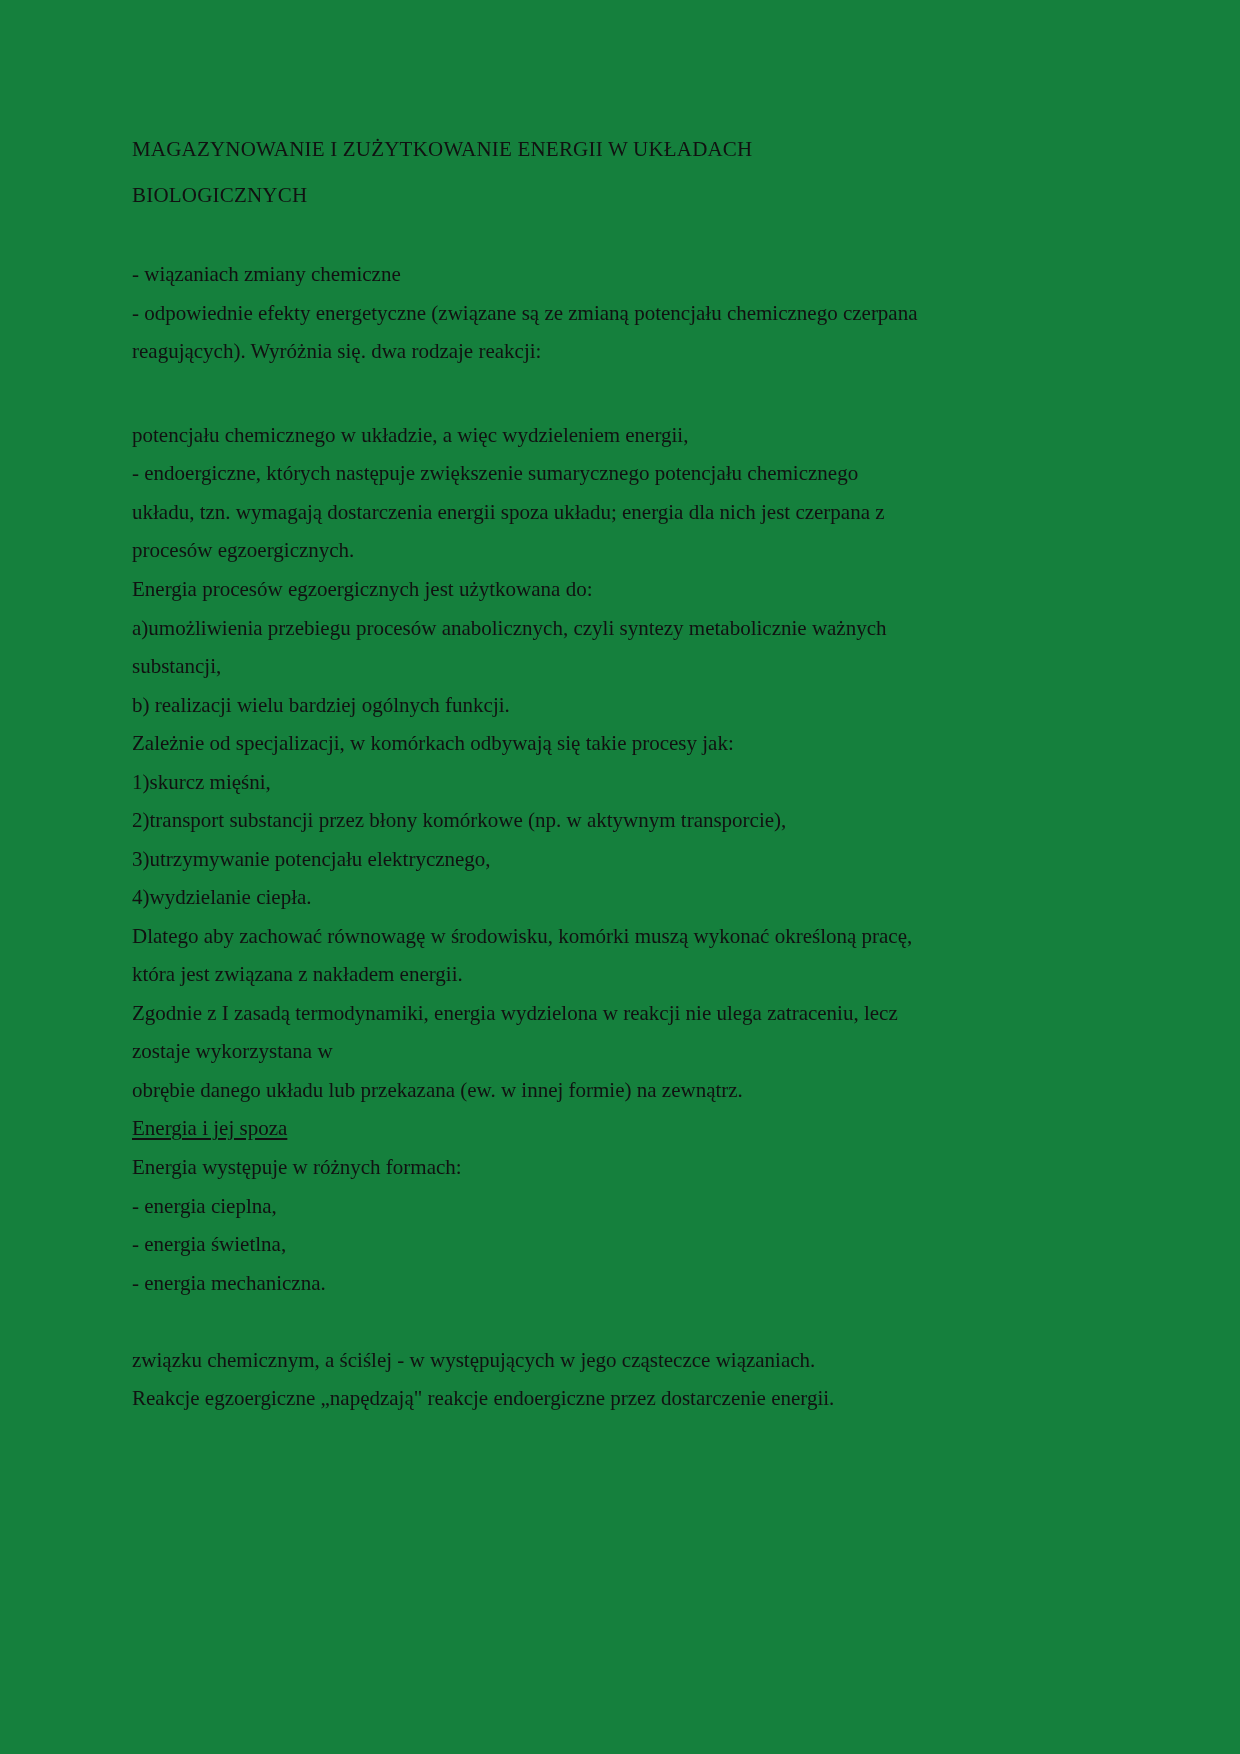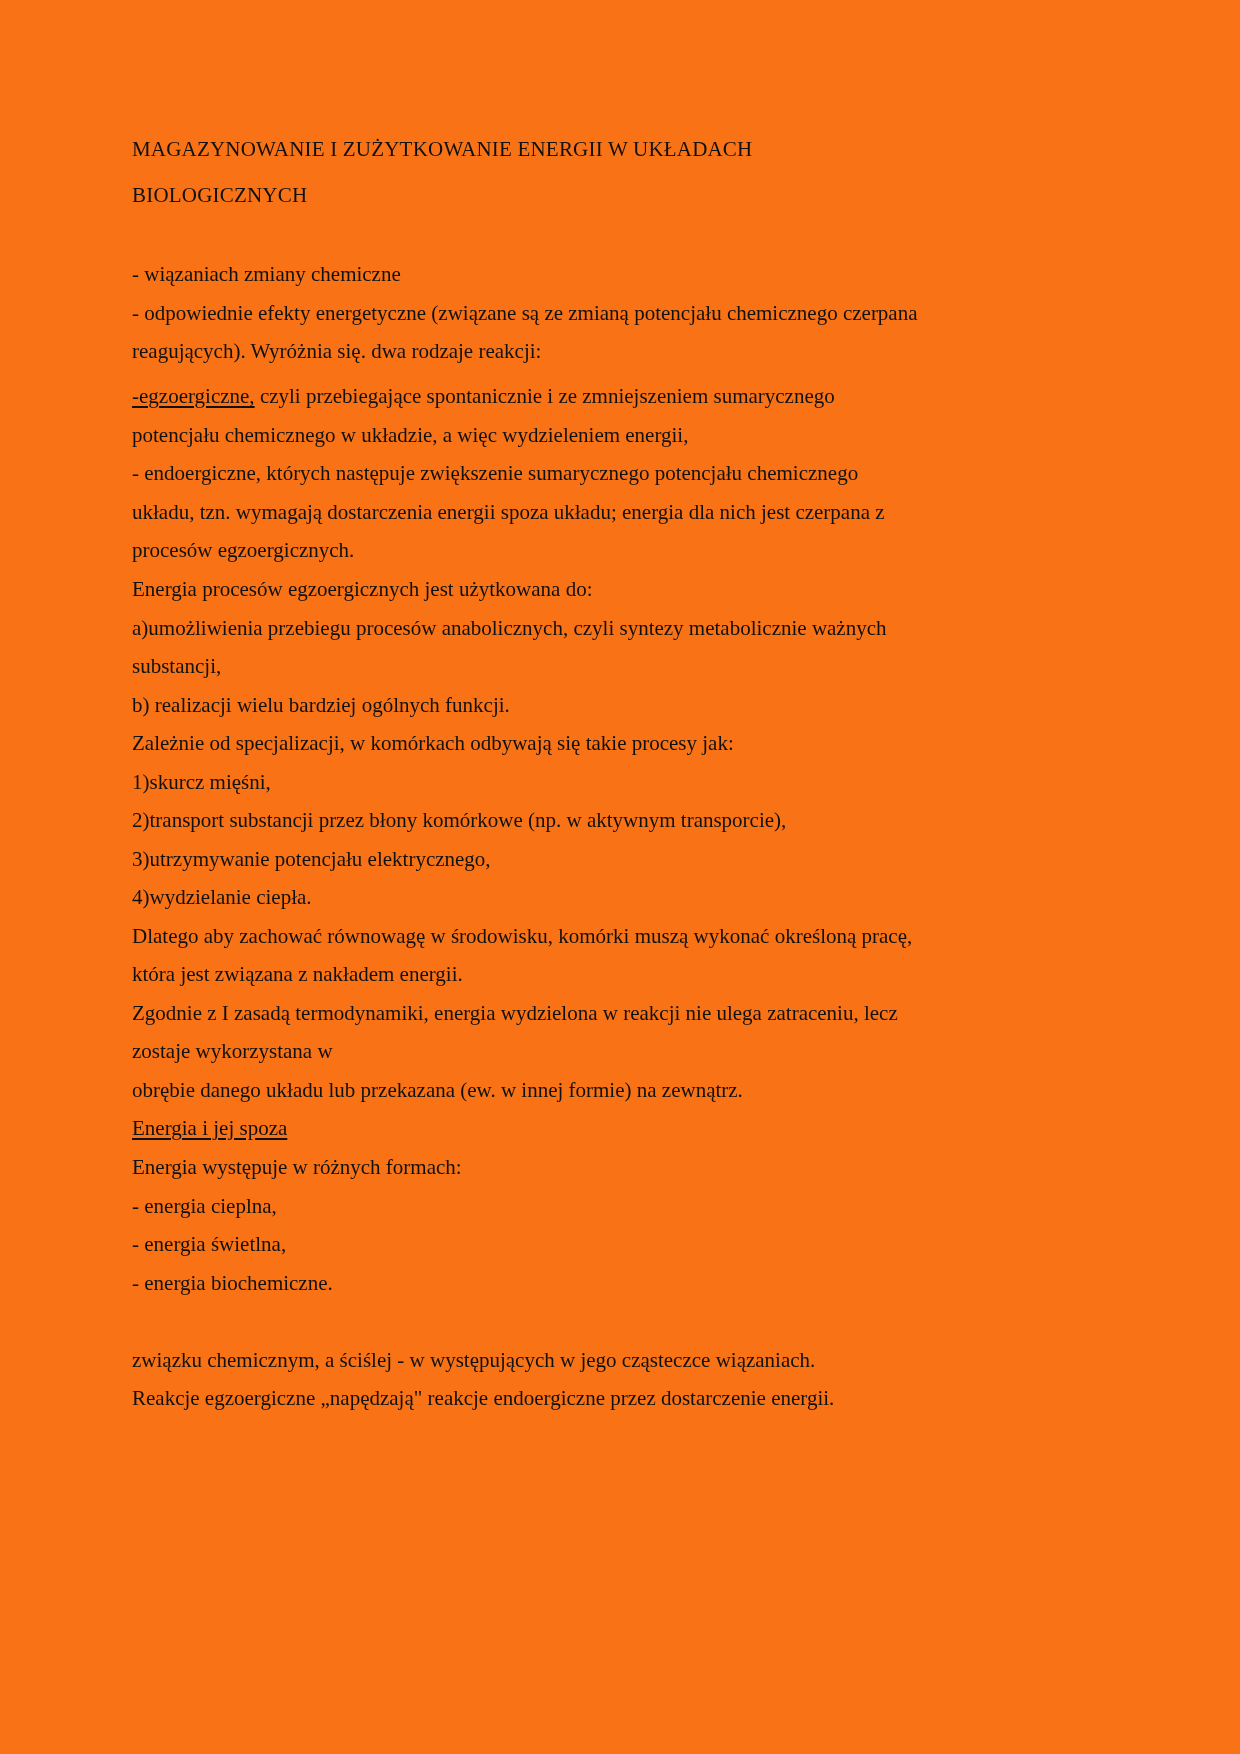--- a/index.html
+++ b/index.html
@@ -12,21 +12,21 @@
       height: 1754px;
       position: relative;
       overflow: hidden;
     }
     .page {
       position: absolute;
       left: 0;
       top: 0;
       width: 1240px;
       height: 1754px;
-      background: #f97316;
+      background: #15803d;
     }
     .line {
       position: absolute;
       left: 132px;
       font-family: "Liberation Serif", "DejaVu Serif", serif;
       font-size: 21px;
       color: #111111;
       white-space: nowrap;
       line-height: 26px;
       height: 26px;
@@ -44,23 +44,20 @@
 
 <div class="page">
 
   <div class="line title" style="top:136px">MAGAZYNOWANIE I ZUŻYTKOWANIE ENERGII W UKŁADACH</div>
   <div class="line title" style="top:182px">BIOLOGICZNYCH</div>
 
   <div class="line" style="top:261px">- wiązaniach zmiany chemiczne</div>
   <div class="line" style="top:300px">- odpowiednie efekty energetyczne (związane są ze zmianą potencjału chemicznego czerpana</div>
   <div class="line" style="top:338px">reagujących). Wyróżnia się. dwa rodzaje reakcji:</div>
 
-  <div class="line" style="top:383px">
-    <span class="u">-egzoergiczne,</span><span> czyli przebiegające spontanicznie i ze zmniejszeniem sumarycznego</span>
-  </div>
   <div class="line" style="top:422px">potencjału chemicznego w układzie, a więc wydzieleniem energii,</div>
   <div class="line" style="top:460px">- endoergiczne, których następuje zwiększenie sumarycznego potencjału chemicznego</div>
   <div class="line" style="top:499px">układu, tzn. wymagają dostarczenia energii spoza układu; energia dla nich jest czerpana z</div>
   <div class="line" style="top:537px">procesów egzoergicznych.</div>
   <div class="line" style="top:576px">Energia procesów egzoergicznych jest użytkowana do:</div>
   <div class="line" style="top:615px">a)umożliwienia przebiegu procesów anabolicznych, czyli syntezy metabolicznie ważnych</div>
   <div class="line" style="top:653px">substancji,</div>
   <div class="line" style="top:692px">b)  realizacji wielu bardziej ogólnych funkcji.</div>
   <div class="line" style="top:730px">Zależnie od specjalizacji, w komórkach odbywają się takie procesy jak:</div>
   <div class="line" style="top:769px">1)skurcz mięśni,</div>
@@ -70,17 +67,17 @@
   <div class="line" style="top:923px">Dlatego aby zachować równowagę w środowisku, komórki muszą wykonać określoną pracę,</div>
   <div class="line" style="top:961px">która jest związana z nakładem energii.</div>
   <div class="line" style="top:1000px">Zgodnie z I zasadą termodynamiki, energia wydzielona w reakcji nie ulega zatraceniu, lecz</div>
   <div class="line" style="top:1038px">zostaje wykorzystana w</div>
   <div class="line" style="top:1077px">obrębie danego układu lub przekazana (ew. w innej formie) na zewnątrz.</div>
 
   <div class="line u" style="top:1115px">Energia i jej spoza</div>
   <div class="line" style="top:1154px">Energia występuje w różnych formach:</div>
   <div class="line" style="top:1193px">- energia cieplna,</div>
   <div class="line" style="top:1231px">- energia świetlna,</div>
-  <div class="line" style="top:1270px">- energia biochemiczne.</div>
+  <div class="line" style="top:1270px">- energia mechaniczna.</div>
   <div class="line" style="top:1347px">związku chemicznym,  a ściślej - w występujących w jego cząsteczce wiązaniach.</div>
   <div class="line" style="top:1385px">Reakcje egzoergiczne „napędzają" reakcje endoergiczne przez dostarczenie energii.</div>
 
 </div>
 
 </body></html>

